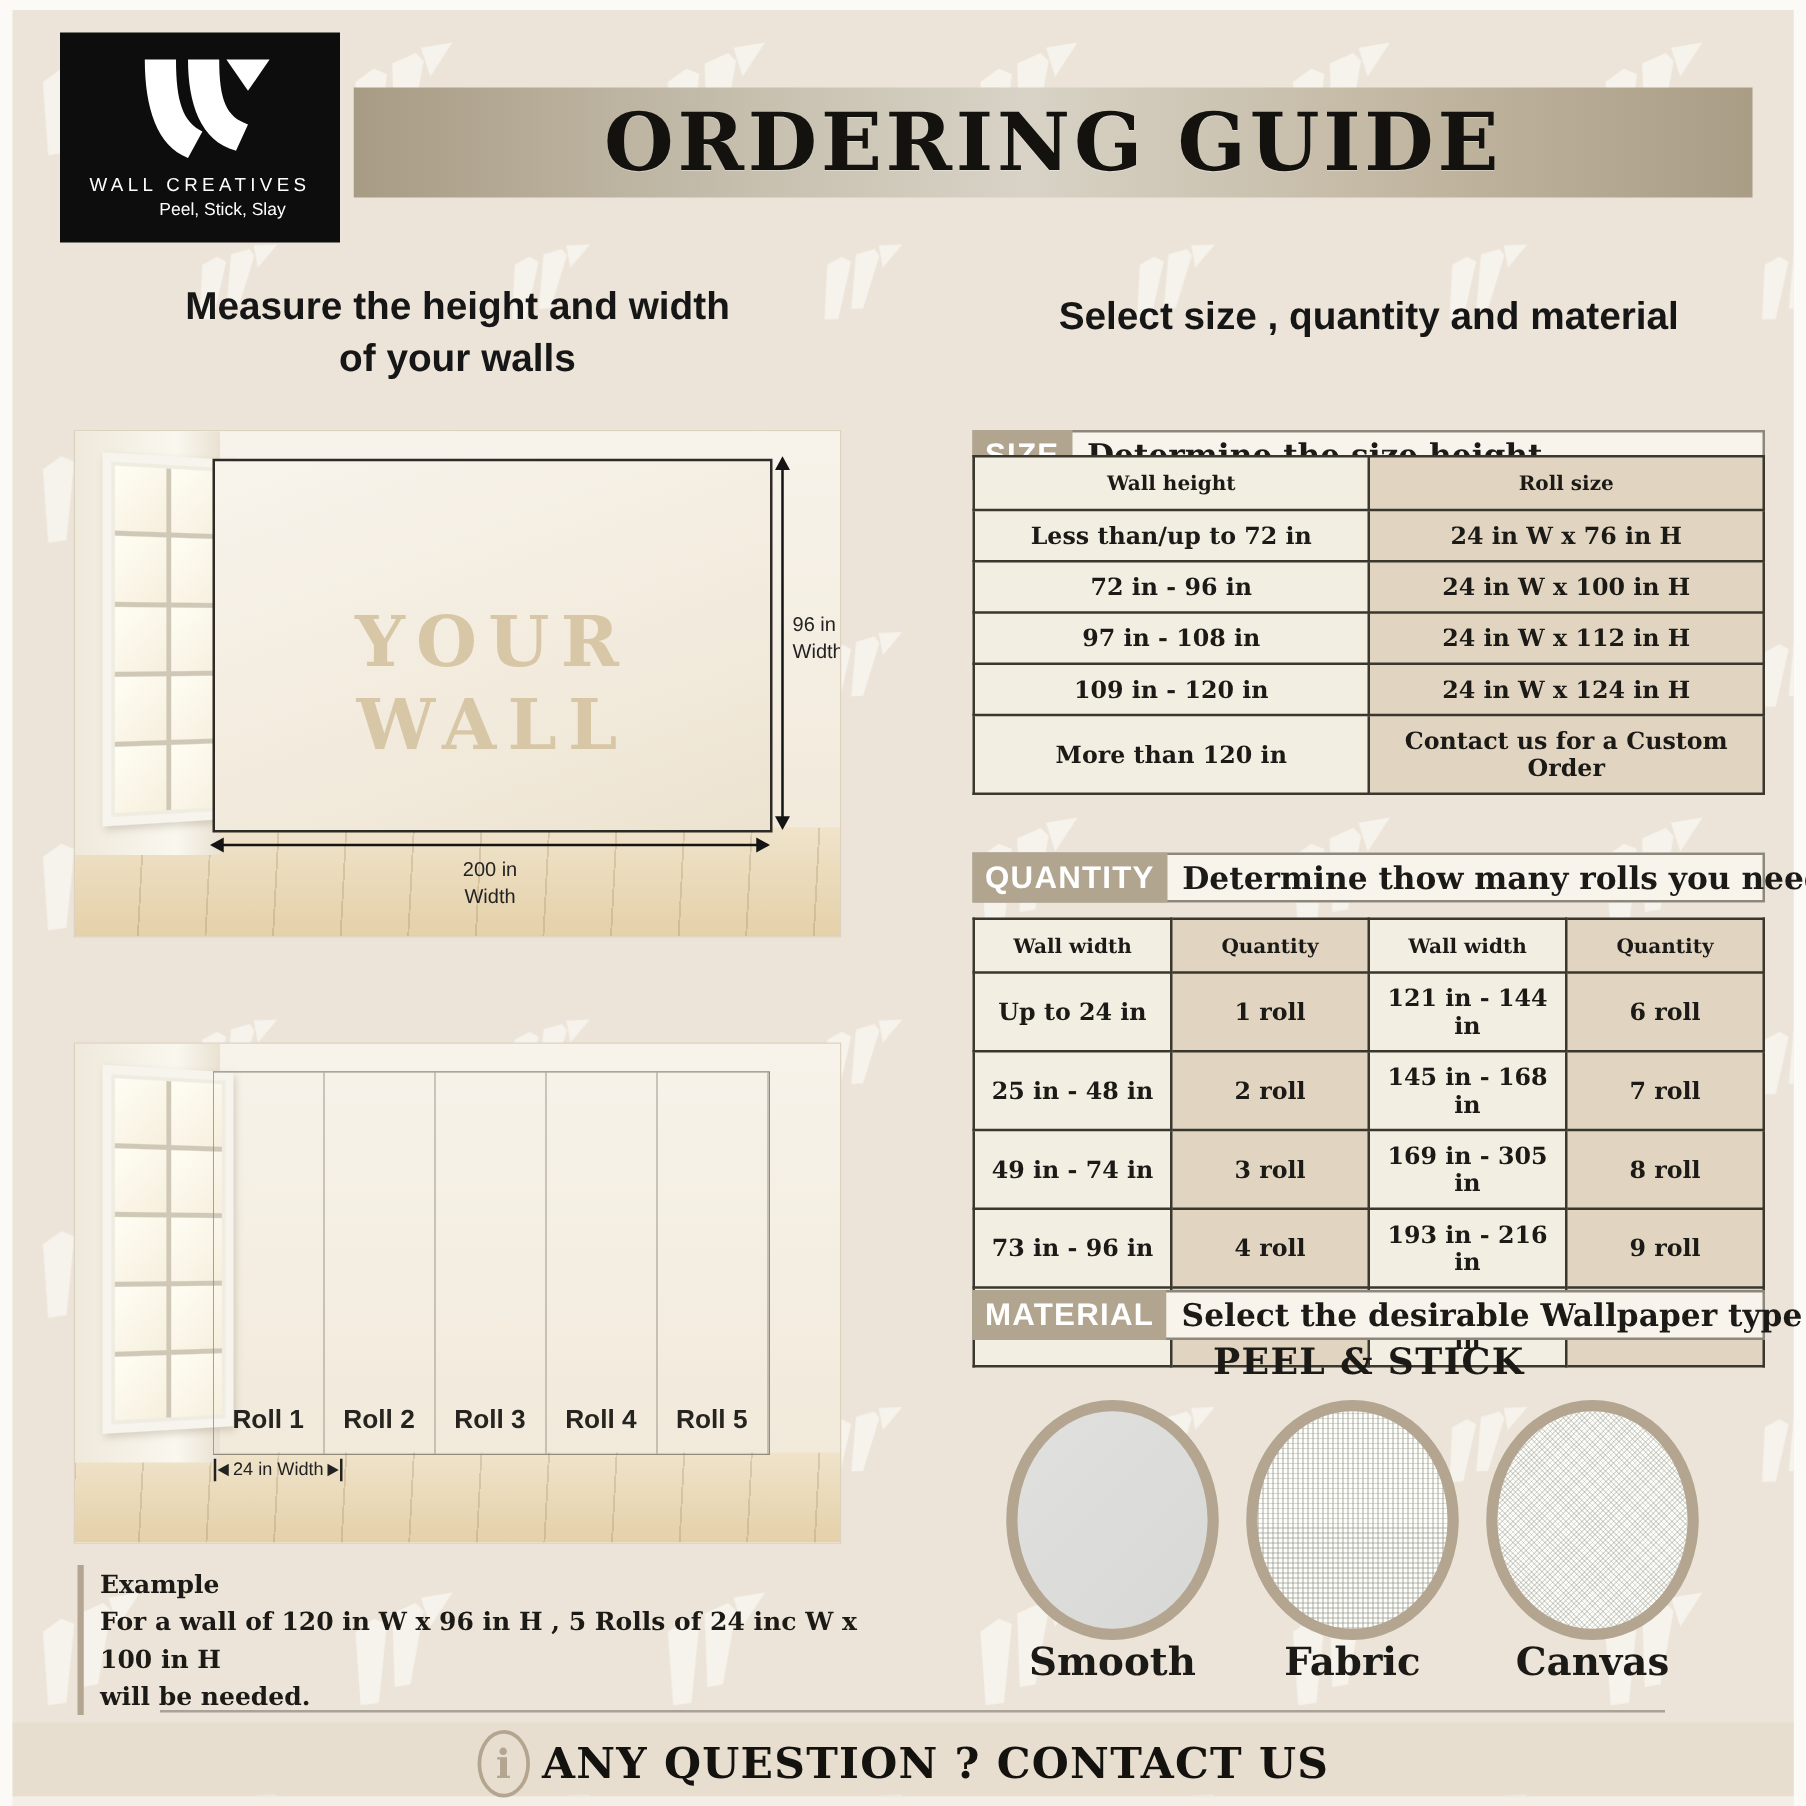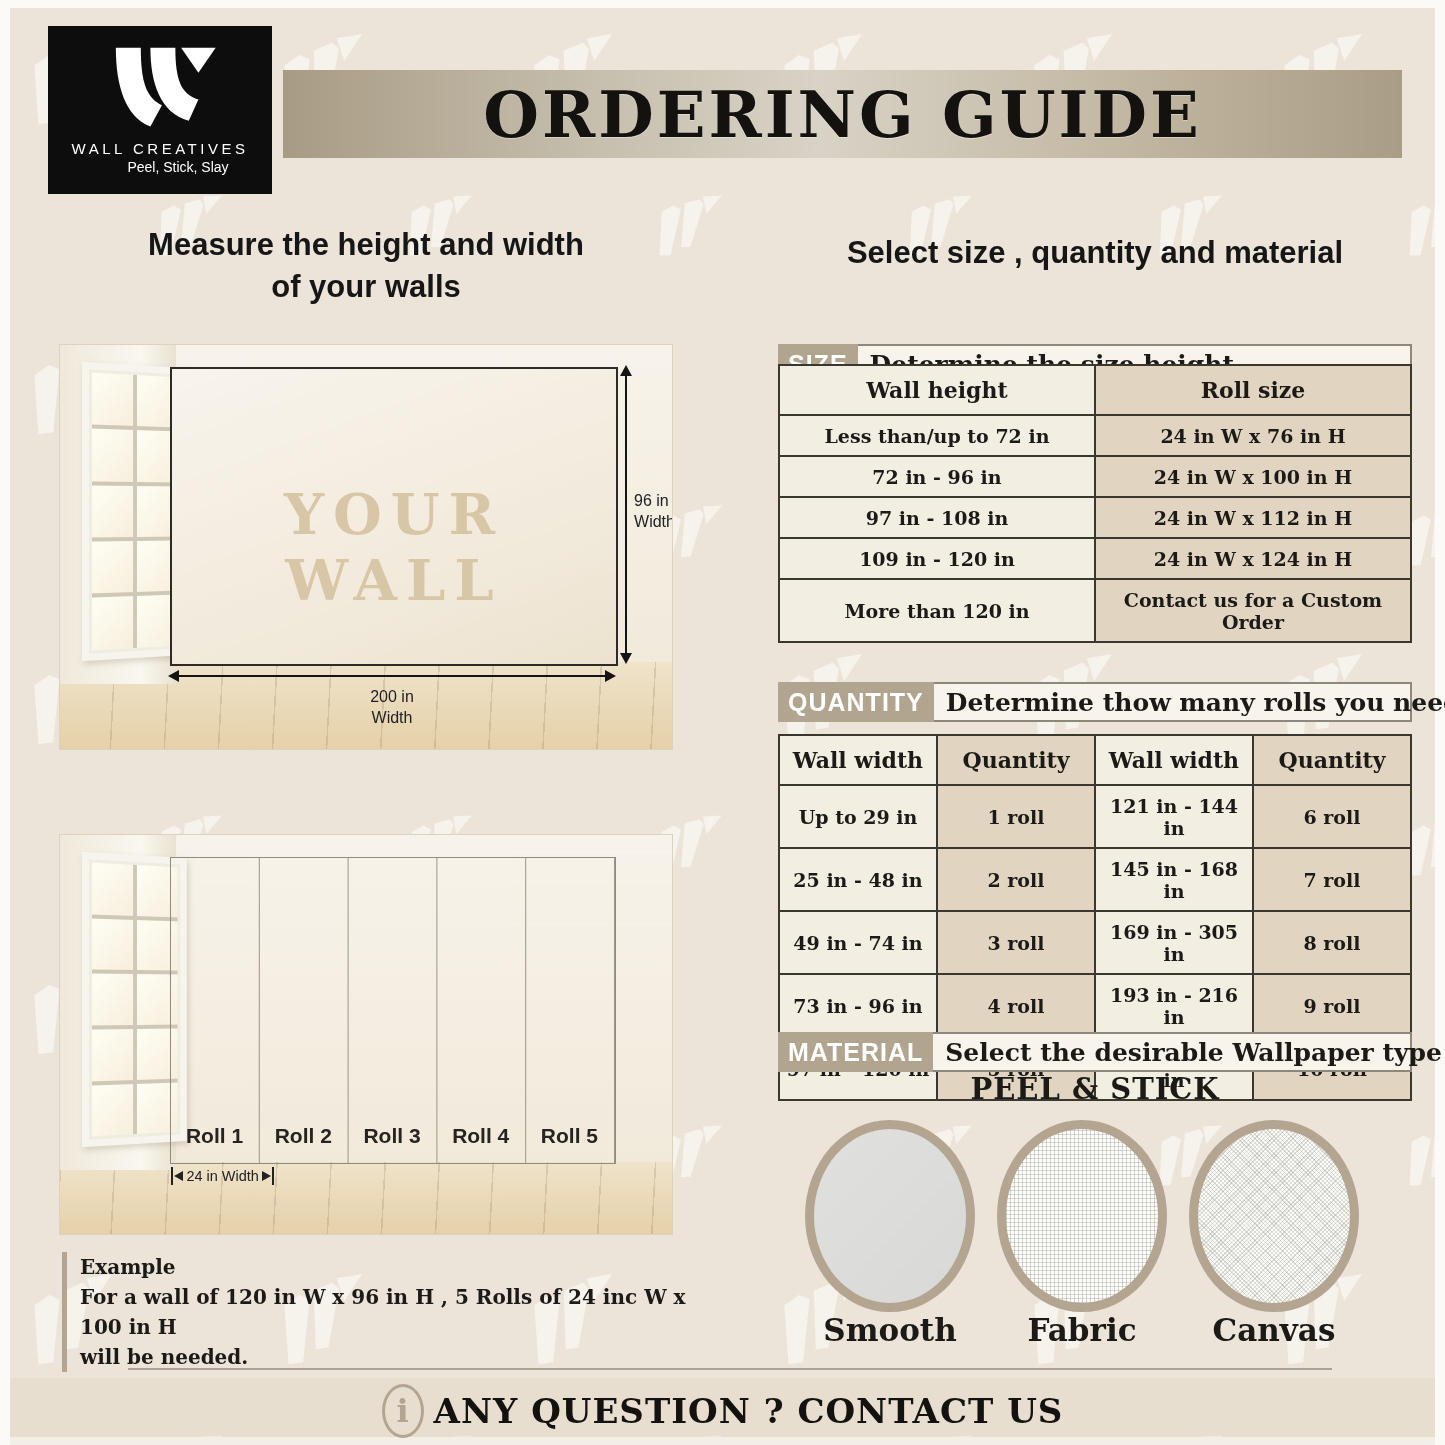--- a/index.html
+++ b/index.html
@@ -90,21 +90,21 @@
   .strip{position:absolute;left:778px;width:634px;height:40px;background:#f8f4ec;
     border:2px solid #8d887c;box-sizing:border-box;display:flex;align-items:stretch;}
   .chip{background:#b2a58f;color:#fff;font-family:"Liberation Sans",sans-serif;font-weight:700;
     font-size:25px;display:flex;align-items:center;justify-content:center;padding:0 10px;
     letter-spacing:1px;transform:none;margin:-2px 0 -2px -2px;}
   .strip-title{font-weight:bold;font-size:25px;display:flex;align-items:center;padding-left:12px;white-space:nowrap;}
 
   table.data{position:absolute;left:778px;width:634px;border-collapse:collapse;
     border:2px solid #3a372f;table-layout:fixed;}
   table.data th,table.data td{border:2px solid #3a372f;text-align:center;font-weight:bold;}
-  table.data th{font-size:22px;padding:11px 2px;}
+  table.data th{font-size:16px;padding:11px 2px;}
   table.data td{font-size:19px;padding:8.5px 2px;}
   table.data .c0,table.data .c2{background:#f3eee2;}
   table.data .c1,table.data .c3{background:#e1d5c1;}
 
   .peel{position:absolute;left:778px;top:1060px;width:634px;text-align:center;
     font-size:29px;font-weight:bold;letter-spacing:1px;}
 
   
   .swatch{position:absolute;width:170px;height:192px;border-radius:50%;
     border:9px solid #b3a58f;box-sizing:border-box;}
@@ -293,21 +293,21 @@
         <thead>
           <tr>
             <th class="c0">Wall width</th>
             <th class="c1">Quantity</th>
             <th class="c2">Wall width</th>
             <th class="c3">Quantity</th>
           </tr>
         </thead>
         <tbody>
           <tr>
-            <td class="c0">Up to 29 in</td>
+            <td class="c0">Up to 24 in</td>
             <td class="c1">1 roll</td>
             <td class="c2">121 in - 144 in</td>
             <td class="c3">6 roll</td>
           </tr>
           <tr>
             <td class="c0">25 in - 48 in</td>
             <td class="c1">2 roll</td>
             <td class="c2">145 in - 168 in</td>
             <td class="c3">7 roll</td>
           </tr>

